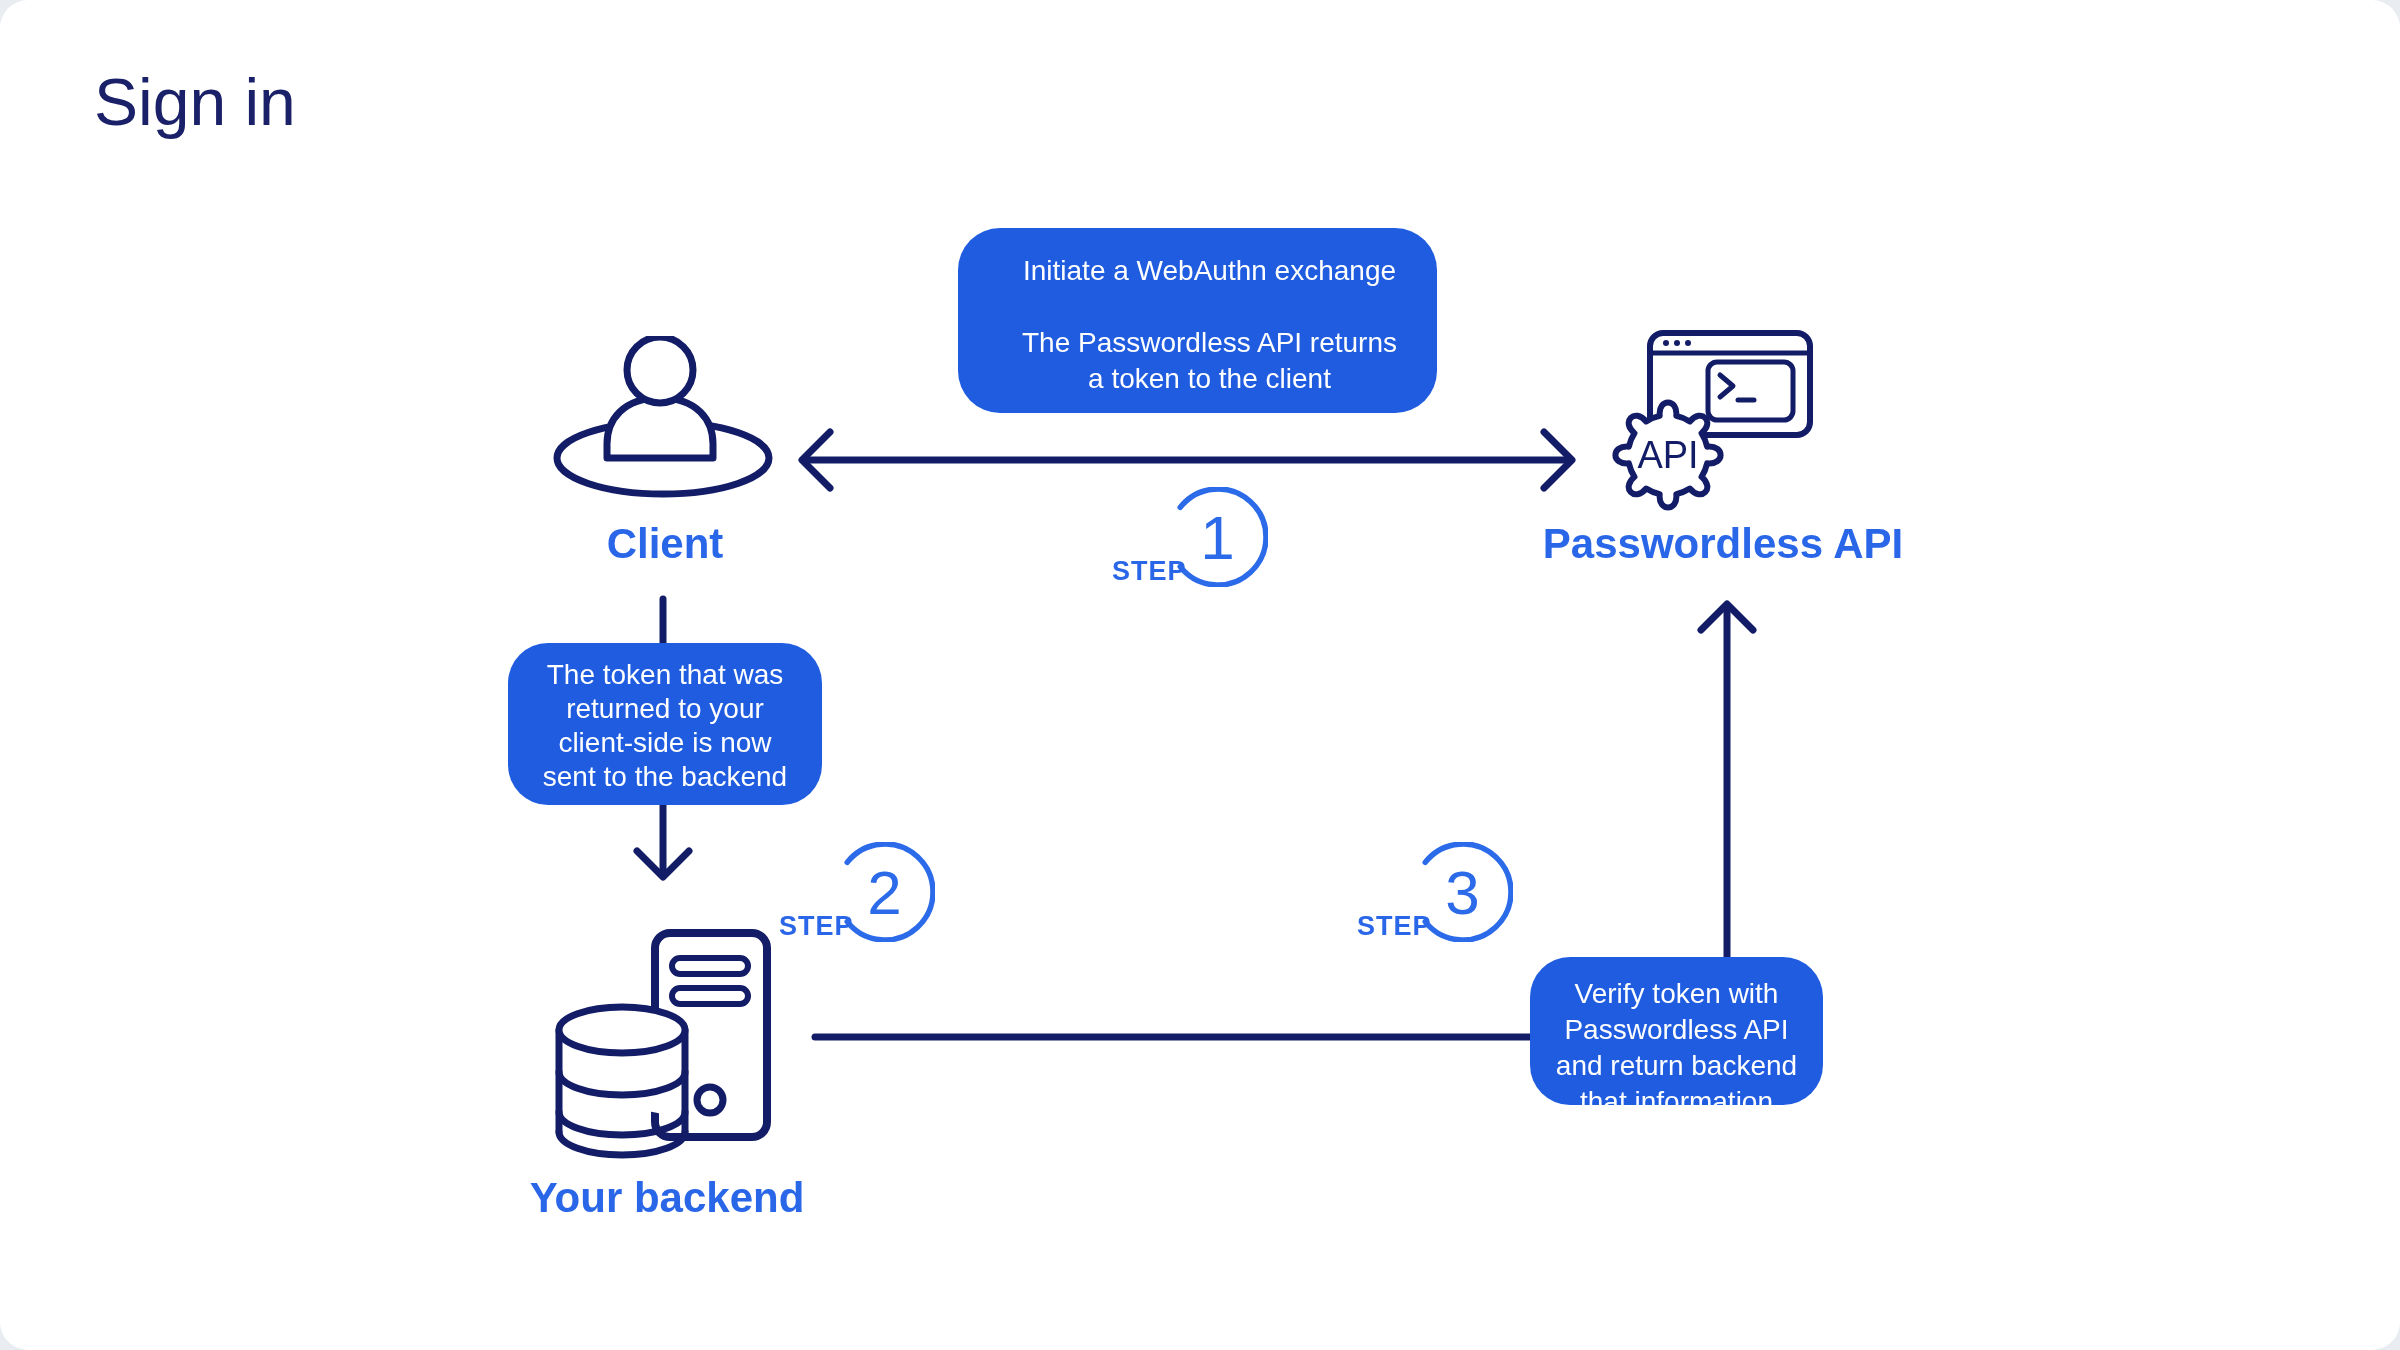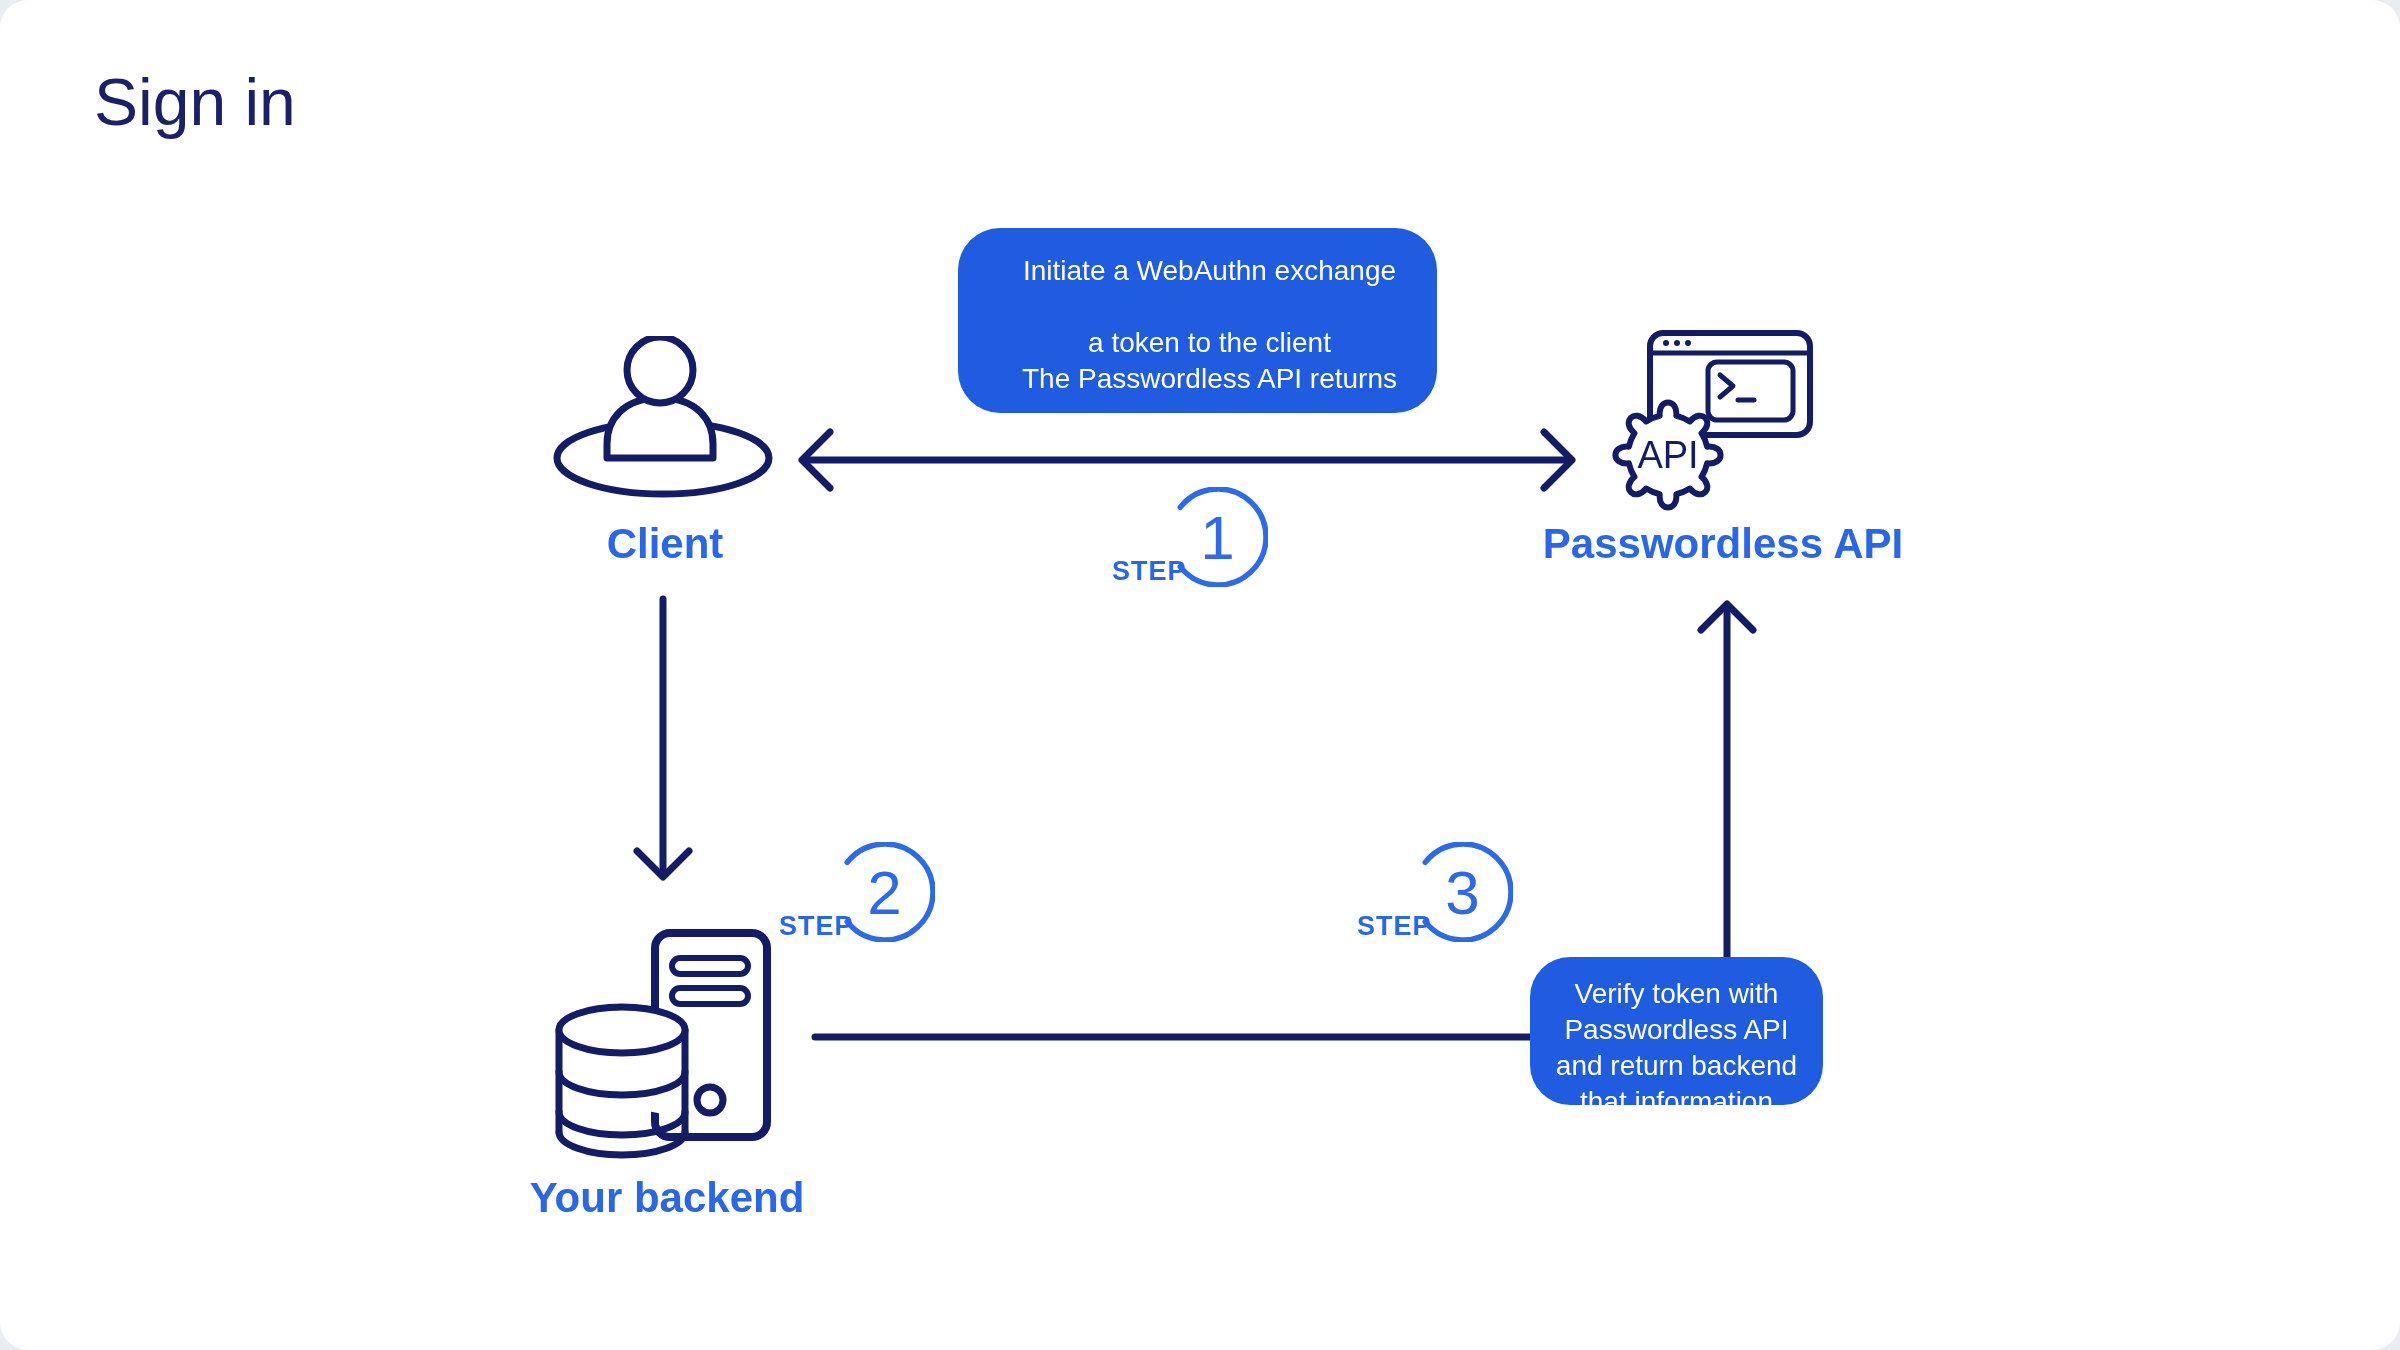--- a/index.html
+++ b/index.html
@@ -179,25 +179,31 @@
       <svg width="100" height="100" viewBox="0 0 100 100">
           <path class="step-arc" d="M 12.2 20.4 A 48 48 0 1 1 12.2 79.6"></path>
         </svg>
       <span class="step-num">3</span>
     </span>
   </div>
 
   <div class="abs callout callout-left">
     <div class="p1">Initiate a WebAuthn exchange</div>
     <div class="p2">
+      <span class="line">The Passwordless API returns</span>
       <span class="line">a token to the client</span>
-      <span class="line">The Passwordless API returns</span>
     </div>
   </div>
 
+  <div class="abs callout callout-center callout-step2">
+    <span class="line">The token that was</span>
+    <span class="line">returned to your</span>
+    <span class="line">client-side is now</span>
+    <span class="line">sent to the backend</span>
+  </div>
 
   <div class="abs callout callout-center callout-step3">
     <span class="line">Verify token with</span>
     <span class="line">Passwordless API</span>
     <span class="line">and return backend</span>
     <span class="line">that information</span>
   </div>
 
 </div>
 

